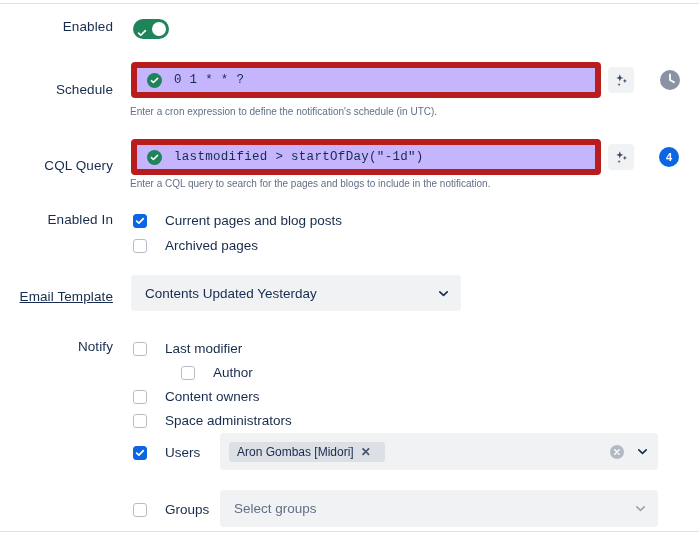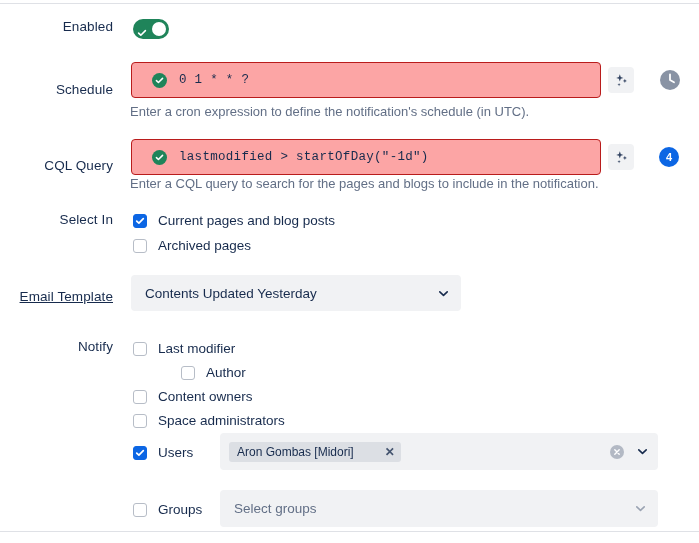--- a/index.html
+++ b/index.html
@@ -67,27 +67,27 @@
   .toggle .knob {
     width: 14px; height: 14px;
     border-radius: 50%;
     background: #ffffff;
   }
 
   
   .field {
     position: absolute;
     box-sizing: border-box;
-    background: #fca5a5;
-    border: 1px solid #b91c1c;
+    background: #c4b5fd;
+    border: 6px solid #b91c1c;
     border-radius: 4px;
     height: 36px;
     display: flex;
     align-items: center;
-    padding: 0 20px;
+    padding: 0 10px;
   }
   .ok-circle {
     width: 15px; height: 15px;
     border-radius: 50%;
     background: #1f845a;
     flex: 0 0 auto;
     display: flex;
     align-items: center;
     justify-content: center;
     margin-right: 12px;
@@ -95,21 +95,21 @@
   .ok-circle svg { display:block; }
   .mono {
     font-family: "Liberation Mono", monospace;
     font-size: 12.5px;
     color: #172b4d;
     letter-spacing: 0.3px;
     white-space: nowrap;
   }
   .helptext {
     position: absolute;
-    font-size: 13px;
+    font-size: 10px;
     color: #626f86;
     line-height: 14px;
     white-space: nowrap;
   }
 
   
   .sparkle-btn {
     position: absolute;
     width: 26px; height: 26px;
     border-radius: 4px;
@@ -158,21 +158,21 @@
   }
   .cbox.checked {
     background: #0c66e4;
     border-color: #0c66e4;
   }
   .cbox svg { display: none; }
   .cbox.checked svg { display: block; }
   .cblabel {
     font-size: 13.5px;
     color: #172b4d;
-    margin-left: 11px;
+    margin-left: 18px;
     white-space: nowrap;
     line-height: 16px;
   }
 
   
   .select {
     position: absolute;
     box-sizing: border-box;
     background: #f1f2f4;
     border: 1px solid transparent;
@@ -197,25 +197,24 @@
     flex: 0 0 auto;
     display: flex;
     align-items: center;
   }
   .chip {
     display: inline-flex;
     align-items: center;
     background: #dcdfe4;
     border-radius: 3px;
     height: 20px;
-    padding: 0 6px 0 8px;
+    padding: 0 14px 0 8px;
     font-size: 12px;
     color: #172b4d;
     white-space: nowrap;
-    gap: 24px;
   }
   .chip .x {
     margin-left: 7px;
     font-size: 12px;
     color: #44546f;
     cursor: pointer;
     line-height: 1;
     font-weight: bold;
   }
   .clear-circle {
@@ -285,21 +284,21 @@
   <div class="sparkle-btn" style="left:608px; top:144px;">
     <svg width="15" height="15" viewBox="0 0 16 16">
       <path d="M6.2 1.4 L7.2 4.2 L10 5.2 L7.2 6.2 L6.2 9 L5.2 6.2 L2.4 5.2 L5.2 4.2 Z" fill="#344563"></path>
       <path d="M11.6 6.2 L12.2 7.8 L13.8 8.4 L12.2 9 L11.6 10.6 L11 9 L9.4 8.4 L11 7.8 Z" fill="#344563"></path>
       <path d="M5.4 10.6 L5.9 11.9 L7.2 12.4 L5.9 12.9 L5.4 14.2 L4.9 12.9 L3.6 12.4 L4.9 11.9 Z" fill="#344563"></path>
     </svg>
   </div>
   <div class="count-badge" style="left:659px; top:147px;">4</div>
   <div class="helptext" style="left:130px; top:177px;text-align:center;">Enter a CQL query to search for the pages and blogs to include in the notification.</div>
 
-  <div class="lbl" style="left:0; top:212px;">Select In</div>
+  <div class="lbl" style="left:0; top:212px;">Enabled In</div>
 
   <div class="cbrow" style="left:133px; top:211px;">
     <span class="cbox checked">
       <svg width="10" height="10" viewBox="0 0 10 10">
           <path d="M1.7 5.1 L3.9 7.2 L8.3 2.7" stroke="#ffffff" stroke-width="1.7" fill="none" stroke-linecap="round" stroke-linejoin="round"></path>
         </svg>
     </span>
     <span class="cblabel">Current pages and blog posts</span>
   </div>
 

